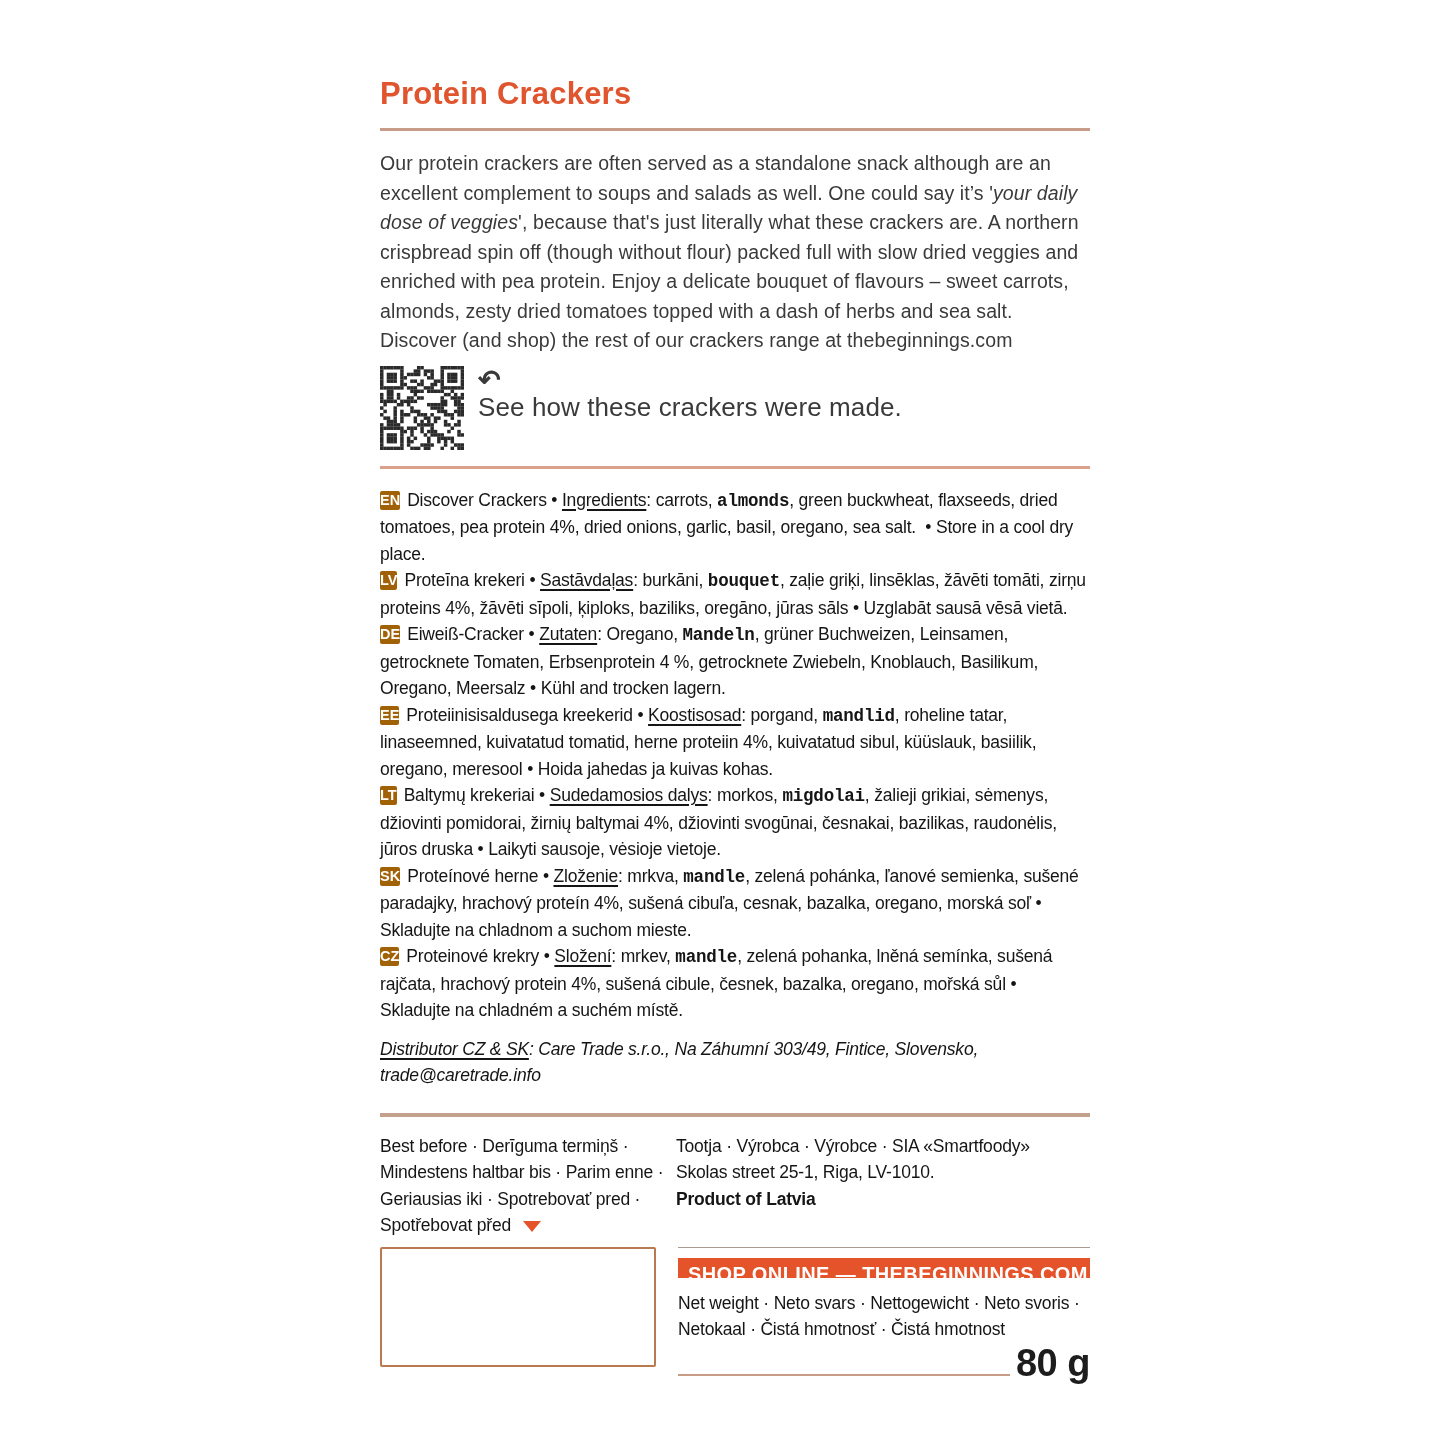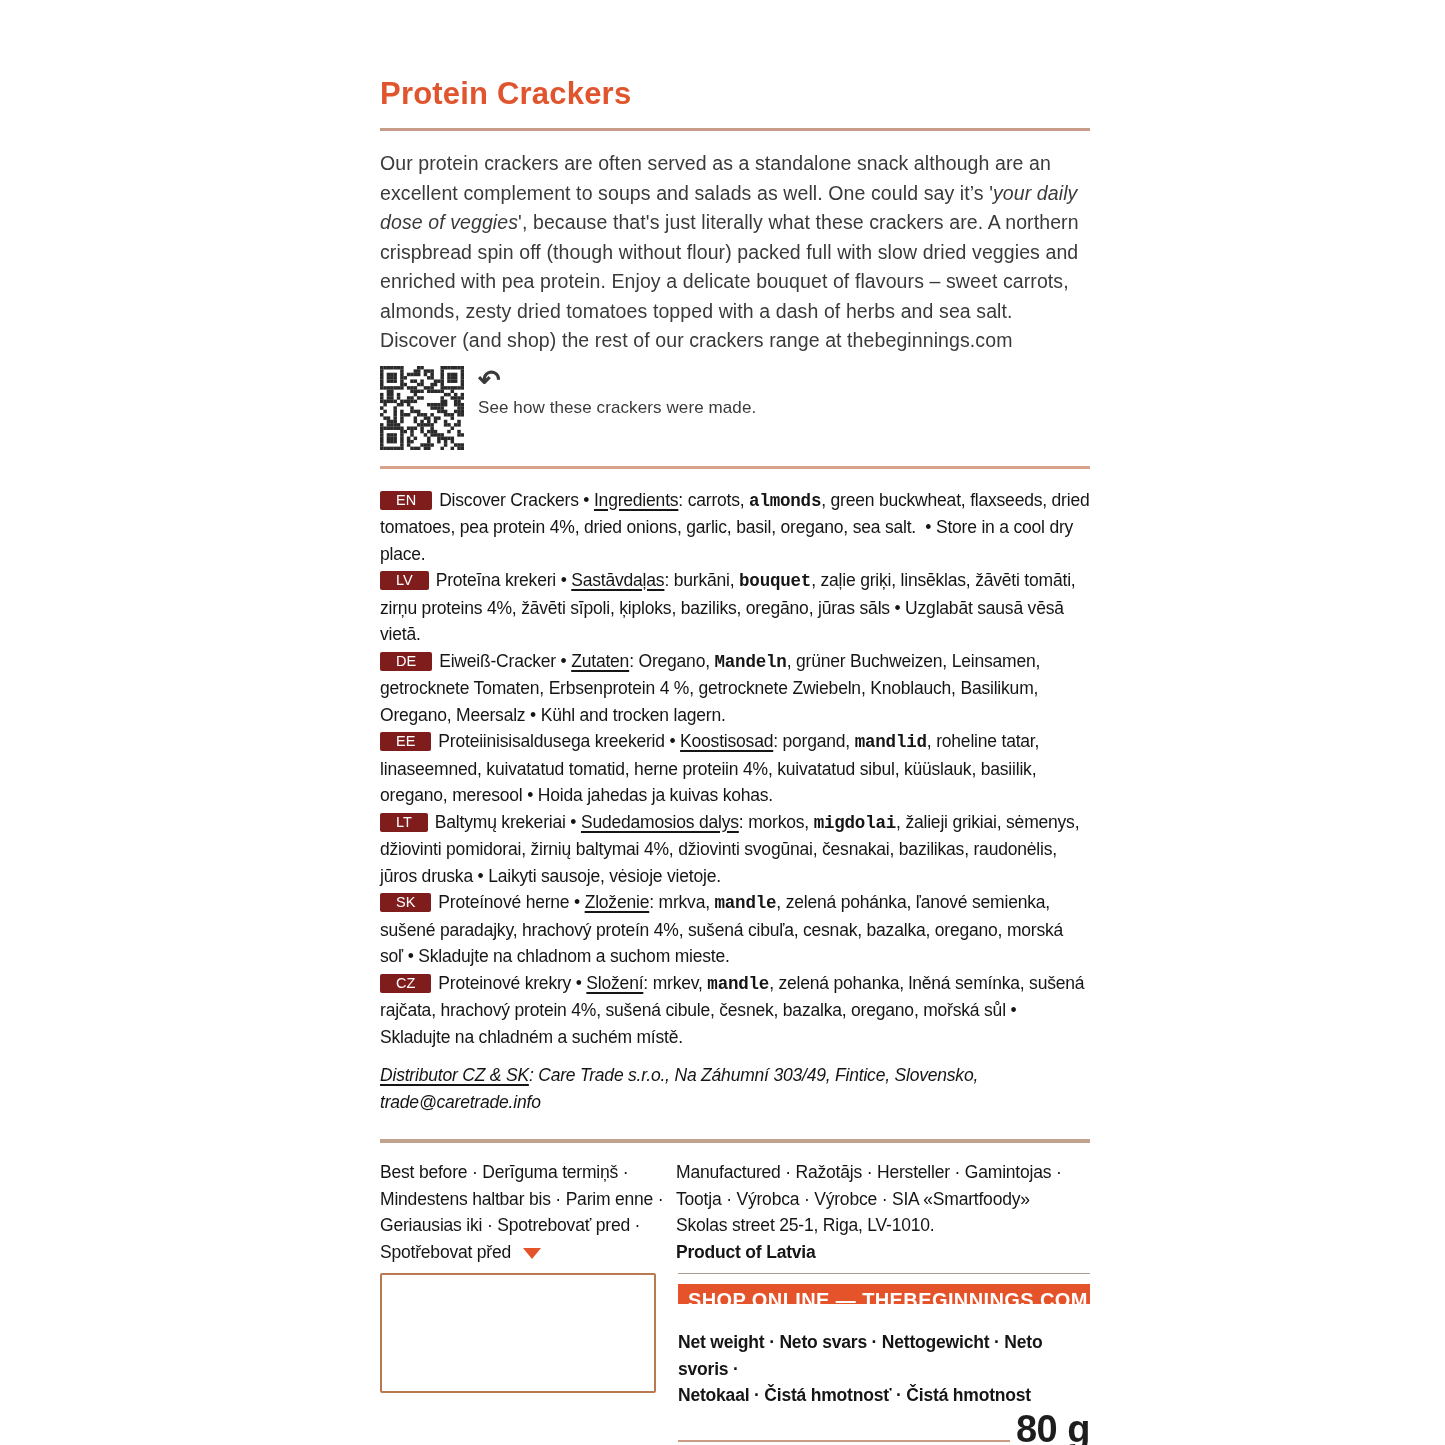--- a/index.html
+++ b/index.html
@@ -16,28 +16,28 @@
   .rule-mid{border-top-color:#D8A28D;margin:16px 0 18px 0;}
   .rule-bottom{border-top-color:#C2A28C;border-top-width:4px;margin:24px 0 16px 0;}
   .desc{
     margin:0;font-size:19.5px;line-height:29.5px;color:#3a3a3a;letter-spacing:.1px;
   }
   .qr-row{display:flex;margin-top:10px;align-items:flex-start;}
   .qr-box{width:84px;height:84px;flex:0 0 84px;}
   .qr-box svg{display:block;width:84px;height:84px;}
   .qr-right{margin-left:14px;padding-top:2px;}
   .arrow-glyph{font-size:27px;line-height:24px;color:#3a3a3a;font-weight:700;}
-  .qr-caption{font-size:17px;color:#3a3a3a;margin-top:6px;letter-spacing:.1px;}
+  .qr-caption{font-size:26px;color:#3a3a3a;letter-spacing:.1px;}
   .ingredients{
     margin-top:2px;font-size:17.5px;line-height:26.5px;color:#151515;letter-spacing:-.2px;
   }
   .ing-row{display:block;}
   .badge{
-    display:inline-block;background:#7f1d1d;color:#ffffff;font-weight:400;
-    font-size:14.5px;line-height:19px;padding:0 16px;border-radius:2px;
+    display:inline-block;background:#a16207;color:#ffffff;font-weight:700;
+    font-size:14.5px;line-height:19px;padding:0 0;border-radius:2px;
     margin-right:7px;transform:translateY(-1px);letter-spacing:0;
   }
   .seg-b{font-weight:700;font-family:Liberation Mono, monospace;}
   .seg-u{text-decoration:underline;text-underline-offset:3px;text-decoration-thickness:1.5px;}
   .cols{display:flex;}
   .col-left{width:296px;flex:0 0 296px;}
   .col-right{flex:1;}
   .bb-line,.mf-line,.nw-line-text{
     font-size:17.5px;line-height:26.5px;color:#151515;letter-spacing:-.2px;
   }
@@ -51,21 +51,21 @@
   .date-box{
     width:272px;height:116px;flex:0 0 272px;border:2px solid #B97A52;border-radius:2px;
     background:#ffffff;
   }
   .bottom-right{flex:1;margin-left:22px;}
   .thin-sep{border:none;height:0;border-top:1.5px solid #A89C92;margin:0 0 10px 0;}
   .banner{
     background:#E4532A;color:#ffffff;font-weight:700;font-size:20px;
     line-height:33px;height:20px;padding-left:10px;letter-spacing:.4px;
   }
-  .nw-block{margin-top:25px;font-weight:bold;}
+  .nw-block{margin-top:12px;}
   .weight-row{display:flex;align-items:flex-end;margin-top:0;}
   .weight-underline{flex:1;border-bottom:2.5px solid #C89B86;margin-bottom:7px;margin-right:6px;}
   .weight{font-size:38px;font-weight:700;color:#1d1d1d;letter-spacing:-.5px;line-height:40px;}
 </style>
 </head>
 <body>
 
 <div class="sheet">
   <div class="content">
 
@@ -416,21 +416,20 @@
     <hr class="rule rule-bottom">
 
     <div class="cols">
       <div class="col-left">
           <div class="bb-line">Best before · Derīguma termiņš ·</div>
           <div class="bb-line">Mindestens haltbar bis · Parim enne ·</div>
           <div class="bb-line">Geriausias iki · Spotrebovať pred ·</div>
           <div class="bb-line">Spotřebovat před<span class="tri"></span></div>
         </div>
       <div class="col-right">
-          <div class="mf-line">Manufactured · Ražotājs · Hersteller · Gamintojas ·</div>
           <div class="mf-line">Tootja · Výrobca · Výrobce · SIA «Smartfoody»</div>
           <div class="mf-line">Skolas street 25-1, Riga, LV-1010.</div>
           <div class="mf-line mf-bold">Product of Latvia</div>
         </div>
     </div>
 
     <div class="bottom-row">
       <div class="date-box"></div>
       <div class="bottom-right">
         <hr class="thin-sep">

